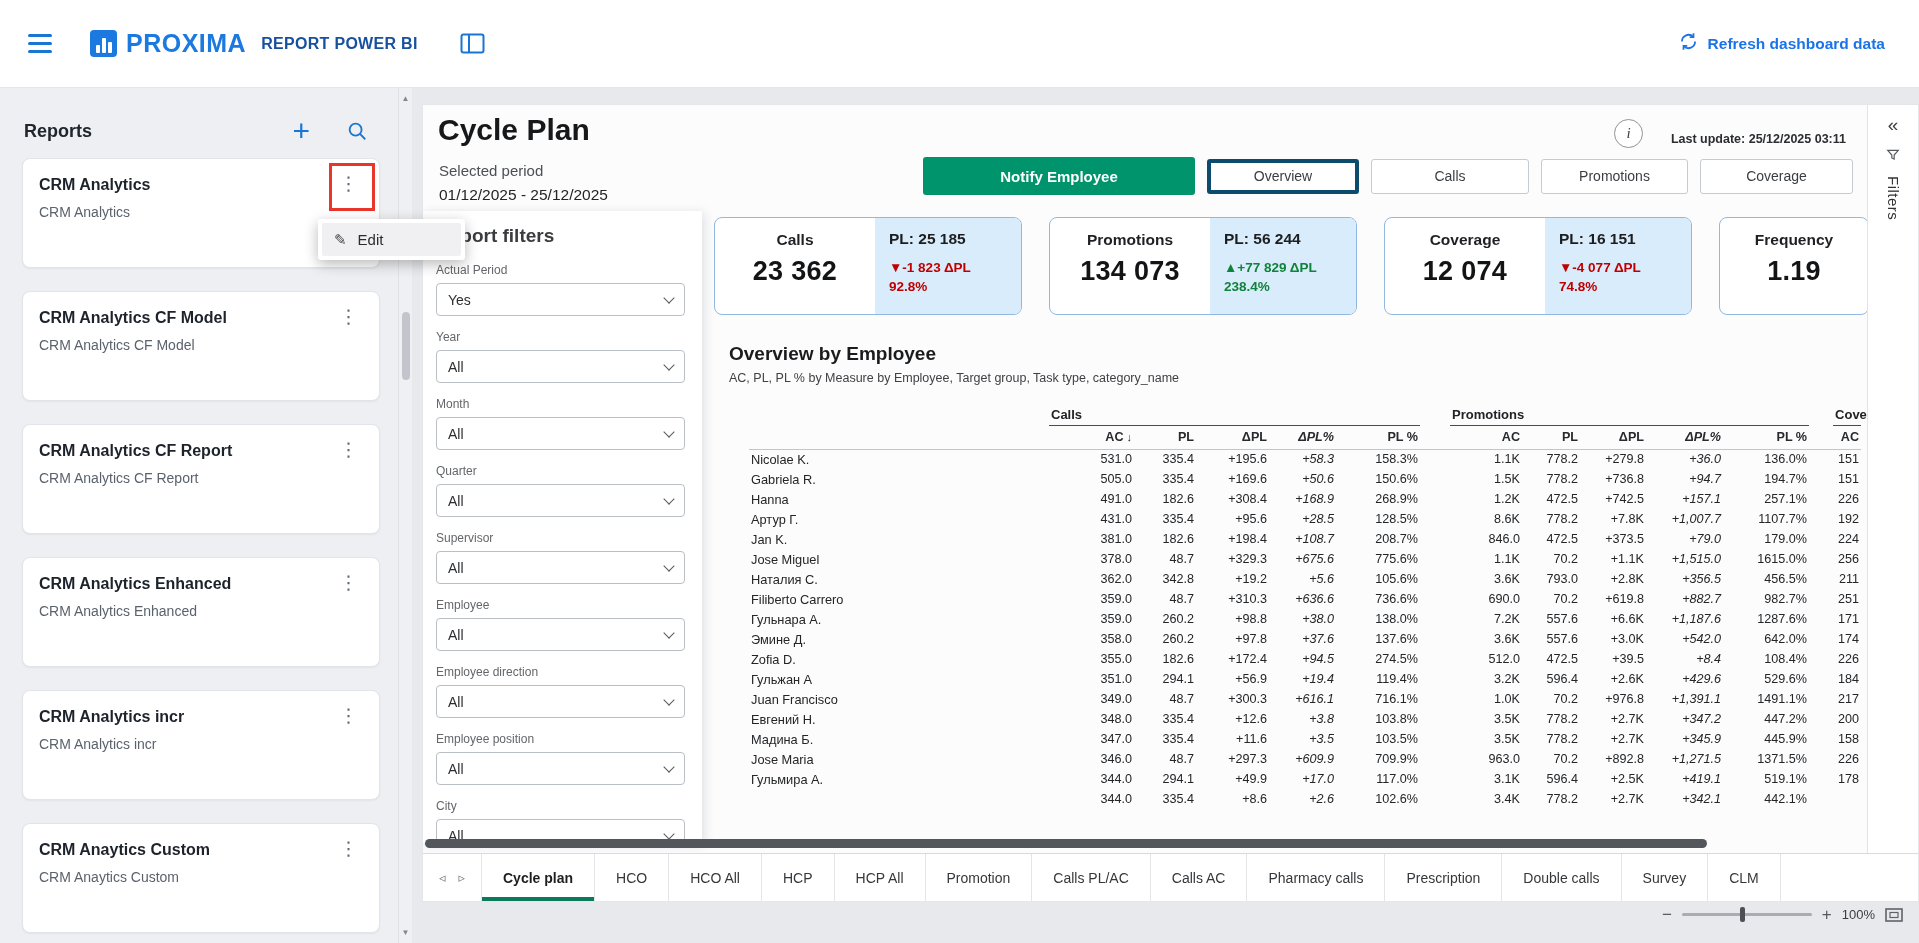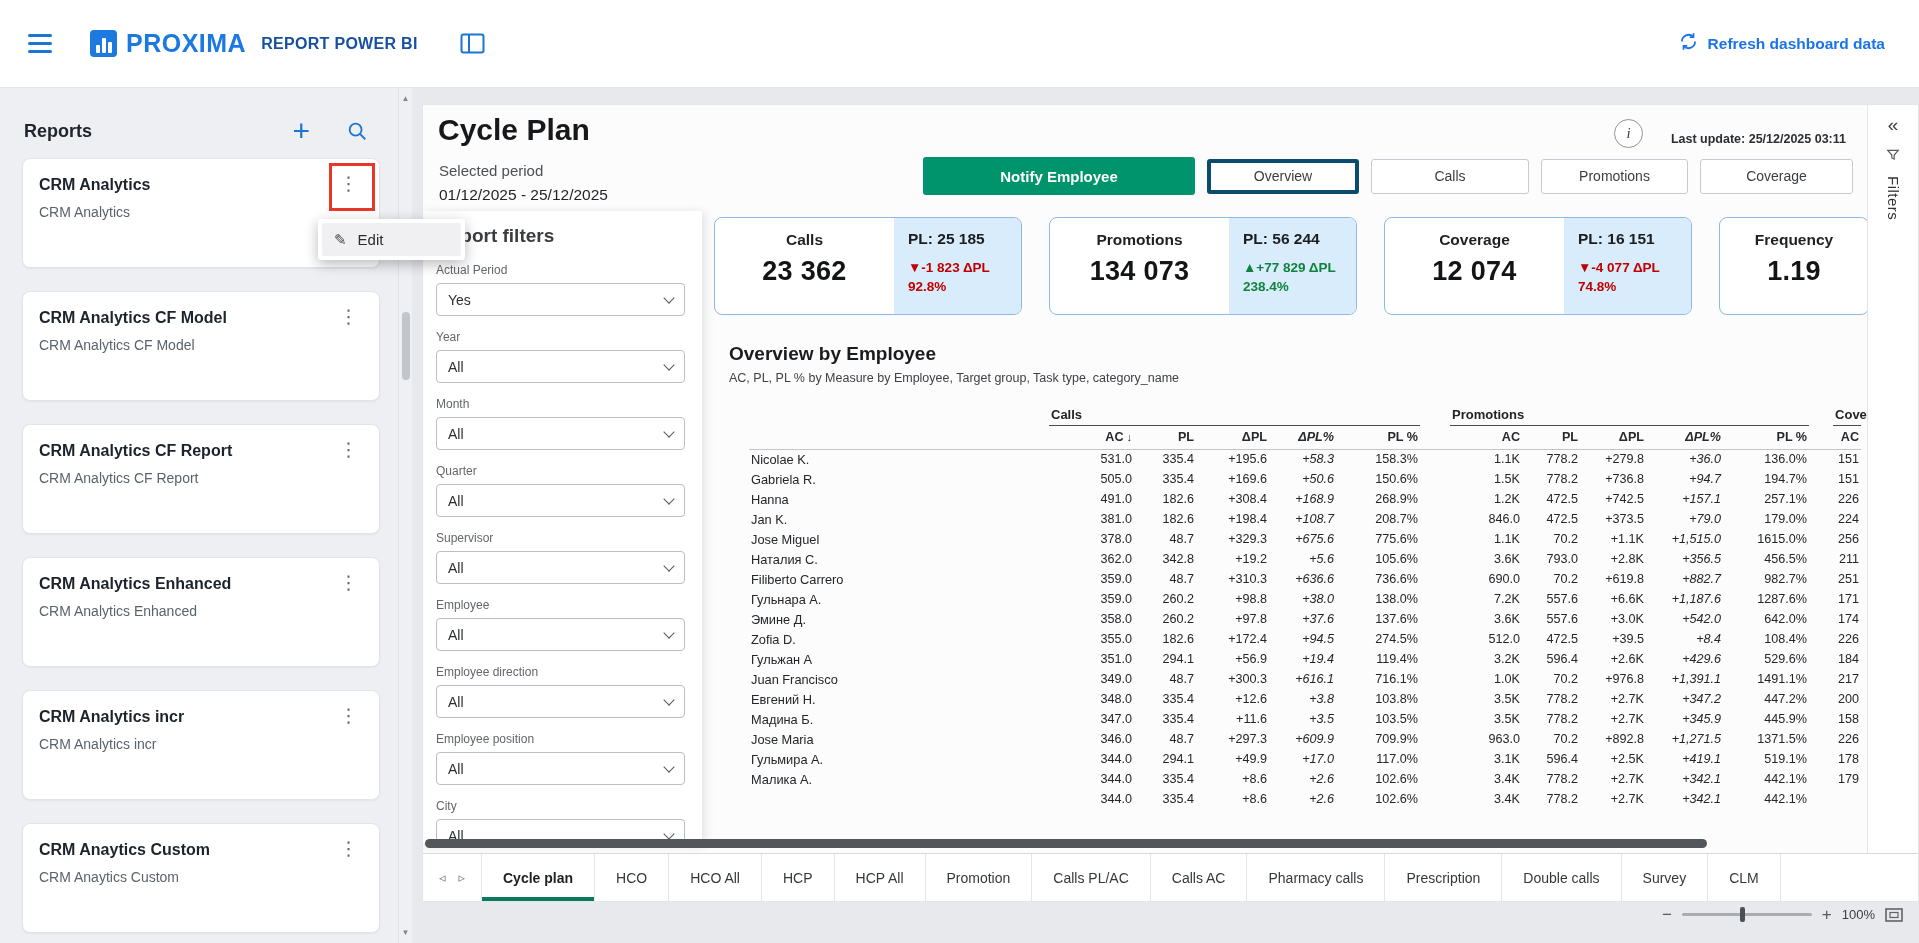--- a/index.html
+++ b/index.html
@@ -61,21 +61,21 @@
   .f-value{font-size:14px;color:#2c2e31}
   .caret{width:8px;height:8px;border-right:1.6px solid #55585c;border-bottom:1.6px solid #55585c;transform:rotate(45deg);margin-top:-4px}
 
   
   .kpi-row{position:absolute;left:291px;top:112px;display:flex;gap:27px;z-index:1}
   .kpi-card{width:308px;height:98px;background:#fff;border:1px solid #8fb9e0;border-radius:8px;display:flex;overflow:hidden}
   .kpi-card.single{width:150px}
   .kpi-left{flex:1;display:flex;flex-direction:column;align-items:center;padding-top:13px}
   .kpi-name{font-size:15.5px;font-weight:700;color:#1e2023}
   .kpi-value{font-size:27px;font-weight:700;color:#131416;margin-top:7px;letter-spacing:.3px}
-  .kpi-right{width:127px;background:#d9ecfb;padding:12px 0 0 14px}
+  .kpi-right{width:146px;background:#d9ecfb;padding:12px 0 0 14px}
   .kpi-pl{font-size:15.5px;font-weight:700;color:#1b1d1f}
   .kpi-delta{font-size:13.5px;font-weight:700;margin-top:12px}
   .kpi-pct{font-size:13.5px;font-weight:700;margin-top:4px}
   .down{color:#c00000}.up{color:#11823b}
 
   
   .ov-title{position:absolute;left:306px;top:238px;font-size:19px;font-weight:700;color:#1a1b1d}
   .ov-sub{position:absolute;left:306px;top:266px;font-size:12.5px;color:#3f4144}
   .table-wrap{position:absolute;left:306px;top:300px;right:48px;bottom:52px;overflow:hidden;padding-left:20px}
   table{border-collapse:collapse;table-layout:fixed;width:1112px}
@@ -429,20 +429,36 @@
                   <td class="spacer"></td>
                   <td class="num">1.2K</td>
                   <td class="num">472.5</td>
                   <td class="num">+742.5</td>
                   <td class="num ital">+157.1</td>
                   <td class="num">257.1%</td>
                   <td class="spacer"></td>
                   <td class="num">226</td>
                 </tr>
                 <tr>
+                  <td class="name">Артур Г.</td>
+                  <td class="num">431.0</td>
+                  <td class="num">335.4</td>
+                  <td class="num">+95.6</td>
+                  <td class="num ital">+28.5</td>
+                  <td class="num">128.5%</td>
+                  <td class="spacer"></td>
+                  <td class="num">8.6K</td>
+                  <td class="num">778.2</td>
+                  <td class="num">+7.8K</td>
+                  <td class="num ital">+1,007.7</td>
+                  <td class="num">1107.7%</td>
+                  <td class="spacer"></td>
+                  <td class="num">192</td>
+                </tr>
+                <tr>
                   <td class="name">Jan K.</td>
                   <td class="num">381.0</td>
                   <td class="num">182.6</td>
                   <td class="num">+198.4</td>
                   <td class="num ital">+108.7</td>
                   <td class="num">208.7%</td>
                   <td class="spacer"></td>
                   <td class="num">846.0</td>
                   <td class="num">472.5</td>
                   <td class="num">+373.5</td>
@@ -635,36 +651,20 @@
                   <td class="num ital">+17.0</td>
                   <td class="num">117.0%</td>
                   <td class="spacer"></td>
                   <td class="num">3.1K</td>
                   <td class="num">596.4</td>
                   <td class="num">+2.5K</td>
                   <td class="num ital">+419.1</td>
                   <td class="num">519.1%</td>
                   <td class="spacer"></td>
                   <td class="num">178</td>
-                </tr>
-                <tr>
-                  <td class="name">Малика А.</td>
-                  <td class="num">344.0</td>
-                  <td class="num">335.4</td>
-                  <td class="num">+8.6</td>
-                  <td class="num ital">+2.6</td>
-                  <td class="num">102.6%</td>
-                  <td class="spacer"></td>
-                  <td class="num">3.4K</td>
-                  <td class="num">778.2</td>
-                  <td class="num">+2.7K</td>
-                  <td class="num ital">+342.1</td>
-                  <td class="num">442.1%</td>
-                  <td class="spacer"></td>
-                  <td class="num">179</td>
                 </tr>
                 <tr>
                   <td class="name"></td>
                   <td class="num">344.0</td>
                   <td class="num">335.4</td>
                   <td class="num">+8.6</td>
                   <td class="num ital">+2.6</td>
                   <td class="num">102.6%</td>
                   <td class="spacer"></td>
                   <td class="num">3.4K</td>

